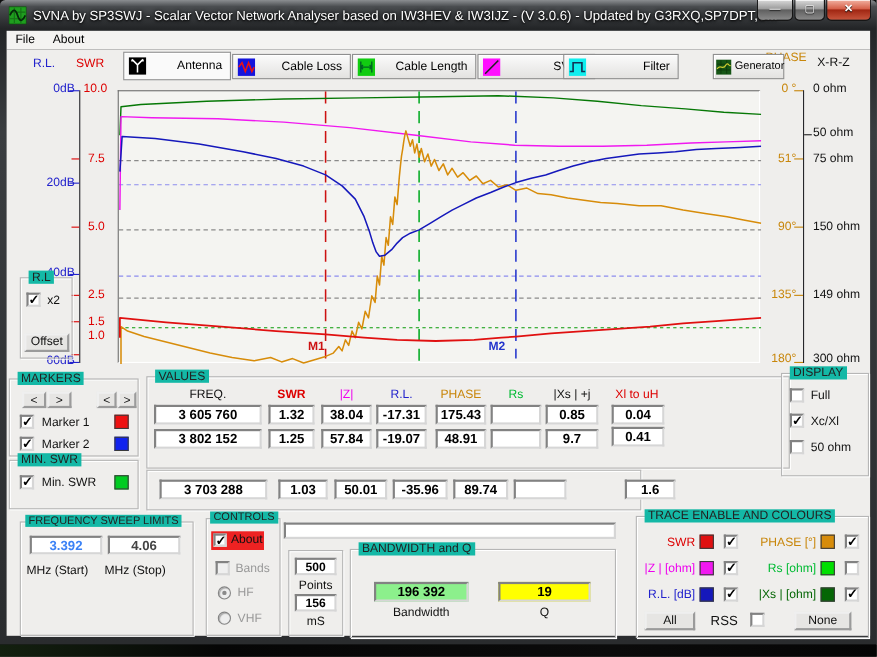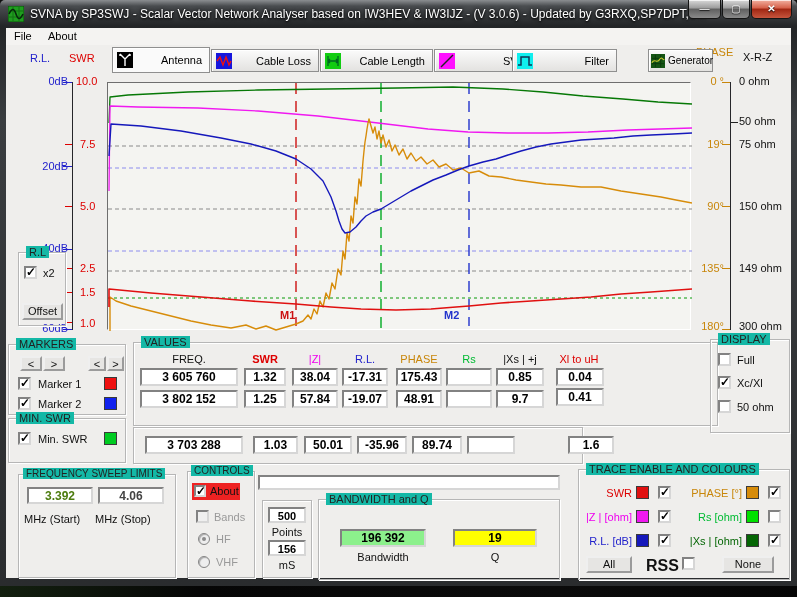--- a/index.html
+++ b/index.html
@@ -158,32 +158,32 @@
 
   <div class="axis-lbl c-blue r" style="left:28px;top:75px;width:40px;">0dB</div>
   <div class="axis-lbl c-blue r" style="left:28px;top:160px;width:40px;">20dB</div>
   <div class="axis-lbl c-blue r" style="left:28px;top:242px;width:40px;">40dB</div>
   <div class="axis-lbl c-blue r" style="left:28px;top:322px;width:40px;">60dB</div>
   <div class="axis-lbl c-red" style="left:76px;top:75px;">10.0</div>
   <div class="axis-lbl c-red" style="left:80px;top:138px;">7.5</div>
   <div class="axis-lbl c-red" style="left:80px;top:200px;">5.0</div>
   <div class="axis-lbl c-red" style="left:80px;top:262px;">2.5</div>
   <div class="axis-lbl c-red" style="left:80px;top:286px;">1.5</div>
-  <div class="axis-lbl c-red" style="left:80px;top:317px;">1.0</div>
+  <div class="axis-lbl c-red" style="left:80px;top:299px;">1.0</div>
 
   <div class="axisline" style="left:730px;top:82px;height:248px;"></div>
   <div class="tick" style="left:722px;top:82px;width:8px;background:#c8860a;"></div>
   <div class="tick" style="left:722px;top:144px;width:8px;background:#c8860a;"></div>
   <div class="tick" style="left:722px;top:206px;width:8px;background:#c8860a;"></div>
   <div class="tick" style="left:722px;top:268px;width:8px;background:#c8860a;"></div>
   <div class="tick" style="left:722px;top:329px;width:8px;background:#c8860a;"></div>
   <div class="tick" style="left:731px;top:122px;width:7px;background:#222;"></div>
 
   <div class="axis-lbl c-orange r" style="left:688px;top:75px;width:36px;">0 °</div>
-  <div class="axis-lbl c-orange r" style="left:688px;top:138px;width:36px;">19°</div>
+  <div class="axis-lbl c-orange r" style="left:688px;top:138px;width:36px;">51°</div>
   <div class="axis-lbl c-orange r" style="left:688px;top:200px;width:36px;">90°</div>
   <div class="axis-lbl c-orange r" style="left:688px;top:262px;width:36px;">135°</div>
   <div class="axis-lbl c-orange r" style="left:688px;top:320px;width:36px;">180°</div>
   <div class="axis-lbl c-black" style="left:739px;top:75px;">0 ohm</div>
   <div class="axis-lbl c-black" style="left:739px;top:115px;">50 ohm</div>
   <div class="axis-lbl c-black" style="left:739px;top:138px;">75 ohm</div>
   <div class="axis-lbl c-black" style="left:739px;top:200px;">150 ohm</div>
   <div class="axis-lbl c-black" style="left:739px;top:262px;">149 ohm</div>
   <div class="axis-lbl c-black" style="left:739px;top:320px;">300 ohm</div>
 
@@ -281,21 +281,21 @@
   <div class="cb" style="left:718px;top:353px;"></div>
   <div class="lbl" style="left:737px;top:354px;">Full</div>
   <div class="cb checked" style="left:718px;top:376px;"></div>
   <div class="lbl" style="left:737px;top:377px;">Xc/Xl</div>
   <div class="cb" style="left:718px;top:400px;"></div>
   <div class="lbl" style="left:737px;top:401px;">50 ohm</div>
 
   <div class="grp" style="left:18px;top:474px;width:158px;height:104px;">
     <div class="legend" style="font-size:10px;left:4px;">FREQUENCY SWEEP LIMITS</div>
   </div>
-  <div class="field" style="left:27px;top:487px;width:66px;height:17px;color:#4d7c0f;">3.392</div>
+  <div class="field" style="left:27px;top:487px;width:66px;height:17px;color:#3b82f6;">3.392</div>
   <div class="field" style="left:98px;top:487px;width:66px;height:17px;color:#444;">4.06</div>
   <div class="lbl" style="left:24px;top:513px;">MHz  (Start)</div>
   <div class="lbl" style="left:95px;top:513px;">MHz  (Stop)</div>
 
   <div class="grp" style="left:187px;top:471px;width:68px;height:107px;">
     <div class="legend" style="font-size:10px;left:3px;">CONTROLS</div>
   </div>
   <div style="position: absolute; left: 192px; top: 483px; width: 48px; height: 17px; background: rgb(238, 34, 34);"></div>
   <div class="cb checked" style="left:194px;top:485px;width:12px;height:12px;"></div>
   <div class="lbl" style="left:210px;top:485px;">About</div>
@@ -340,18 +340,18 @@
   <div class="cb" style="left:768px;top:510px;"></div>
 
   <div class="lbl c-blue r" style="left:582px;top:535px;width:50px;">R.L. [dB]</div>
   <div class="swatch" style="left: 636px; top: 534px; background: rgb(21, 24, 187);"></div>
   <div class="cb checked" style="left:658px;top:534px;"></div>
   <div class="lbl c-dgreen r" style="left:668px;top:535px;width:74px;text-align:right;">|Xs | [ohm]</div>
   <div class="swatch" style="left: 746px; top: 534px; background: rgb(5, 102, 5);"></div>
   <div class="cb checked" style="left:768px;top:534px;"></div>
 
   <div class="btn" style="left:586px;top:556px;width:46px;height:17px;">All</div>
-  <div class="lbl" style="left:646px;top:557px;font-weight:bold;font-size:16px;">RSS</div>
+  <div class="lbl" style="left:646px;top:557px;font-weight:normal;font-size:12px;">RSS</div>
   <div class="cb" style="left:682px;top:557px;"></div>
   <div class="btn" style="left:722px;top:556px;width:52px;height:17px;">None</div>
 
   <div class="desktop"></div>
 </div>
 
 </body></html>

